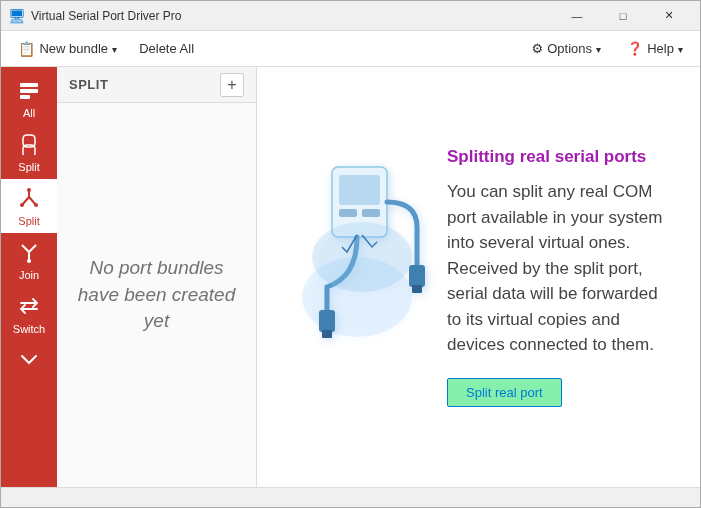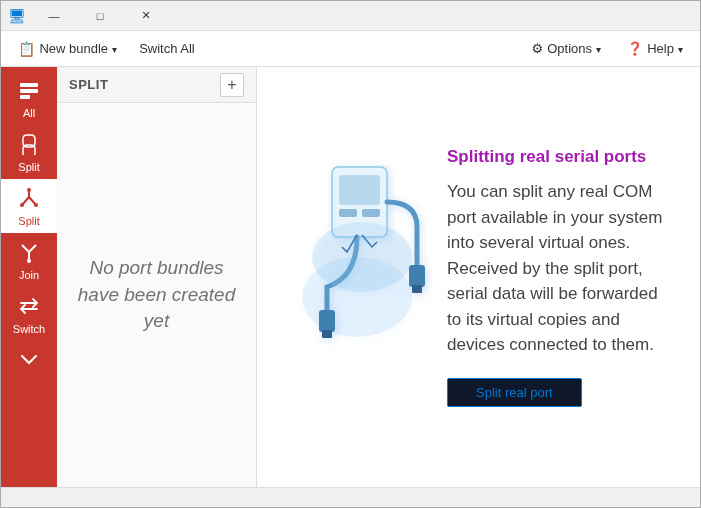--- a/index.html
+++ b/index.html
@@ -235,22 +235,22 @@
       color: #a21caf;
       margin-bottom: 12px;
     }
     .content-desc {
       font-size: 17px;
       color: #444;
       line-height: 1.5;
       margin-bottom: 20px;
     }
     .split-btn {
-      padding: 6px 28px;
-      background: #0f172a;
+      padding: 6px 18px;
+      background: #86efac;
       border: 1px solid #0078d4;
       color: #0078d4;
       font-size: 13px;
       cursor: pointer;
       border-radius: 2px;
     }
 
     
     .statusbar {
       height: 20px;
@@ -271,35 +271,36 @@
       filter: drop-shadow(2px 2px 4px rgba(0,100,200,0.2));
     }
   </style>
 </head>
 <body>
 
 <div class="window">
 
   <div class="titlebar">
     <div class="titlebar-icon">🖥</div>
+    <span class="titlebar-title">Virtual Serial Port Driver Pro</span>
     <div class="titlebar-controls">
       <button class="titlebar-btn">—</button>
       <button class="titlebar-btn">□</button>
       <button class="titlebar-btn close">✕</button>
     </div>
   </div>
 
   <div class="toolbar">
     <button class="toolbar-btn">
       <span class="icon">📋</span>
       <span>New bundle</span>
       <span class="chevron"></span>
     </button>
     <button class="toolbar-btn">
-      <span>Switch All</span>
+      <span>Delete All</span>
     </button>
     <div class="toolbar-spacer"></div>
     <div class="toolbar-right">
       <button class="toolbar-right-btn">
         <span>⚙</span>
         <span>Options</span>
         <span class="chevron"></span>
       </button>
       <button class="toolbar-right-btn">
         <span>❓</span>

